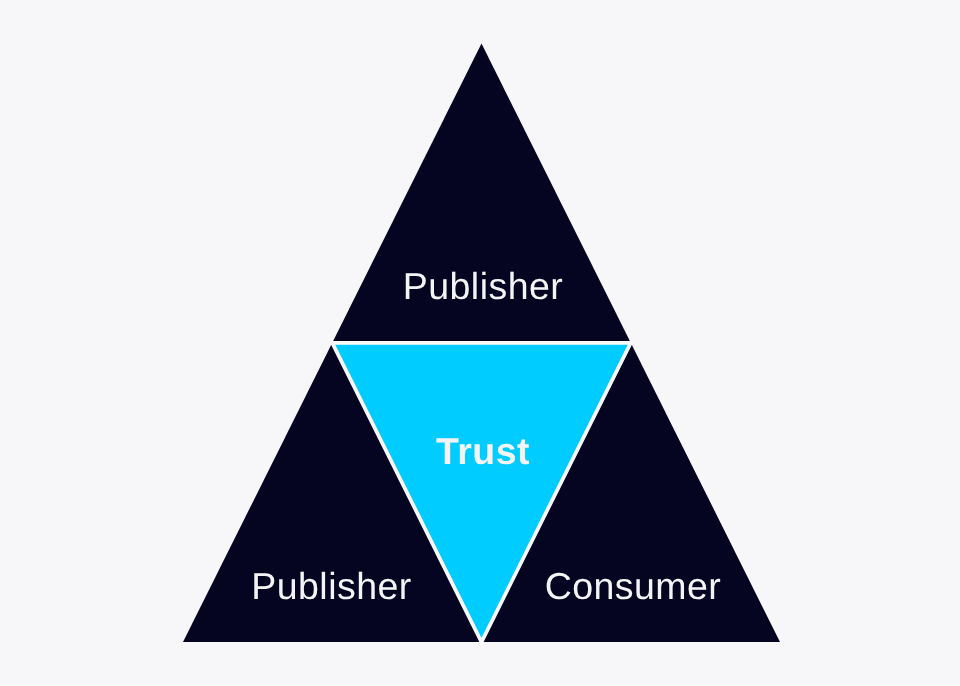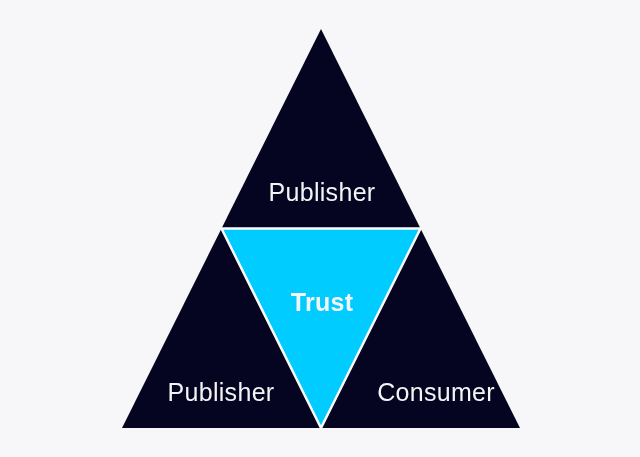--- a/index.html
+++ b/index.html
@@ -28,21 +28,21 @@
     color: #f4f4f6;
     font-size: 25px;
     font-weight: 400;
     letter-spacing: 0.3px;
     white-space: nowrap;
     user-select: none;
   }
   .label-publisher  { left: 322px; top: 192px; }
   .label-trust      { left: 322px; top: 302px; font-weight: bold; }
   .label-advertiser { left: 221px; top: 392px; }
-  .label-consumer   { left: 436px; top: 392px; text-align: center; }
+  .label-consumer   { left: 422px; top: 392px; text-align: center; }
 </style>
 </head>
 <body>
 
 <div class="stage">
 
   <svg width="640" height="457" viewBox="0 0 640 457">
     <rect x="0" y="0" width="640" height="457" fill="#f7f7f9"></rect>
     <polygon points="321,29 122,428 520,428" fill="#050521"></polygon>
     <polygon points="221.5,228.5 420.5,228.5 321,428" stroke-width="2.5" stroke-linejoin="miter" fill="#00ccff" stroke="#fafafc"></polygon>

